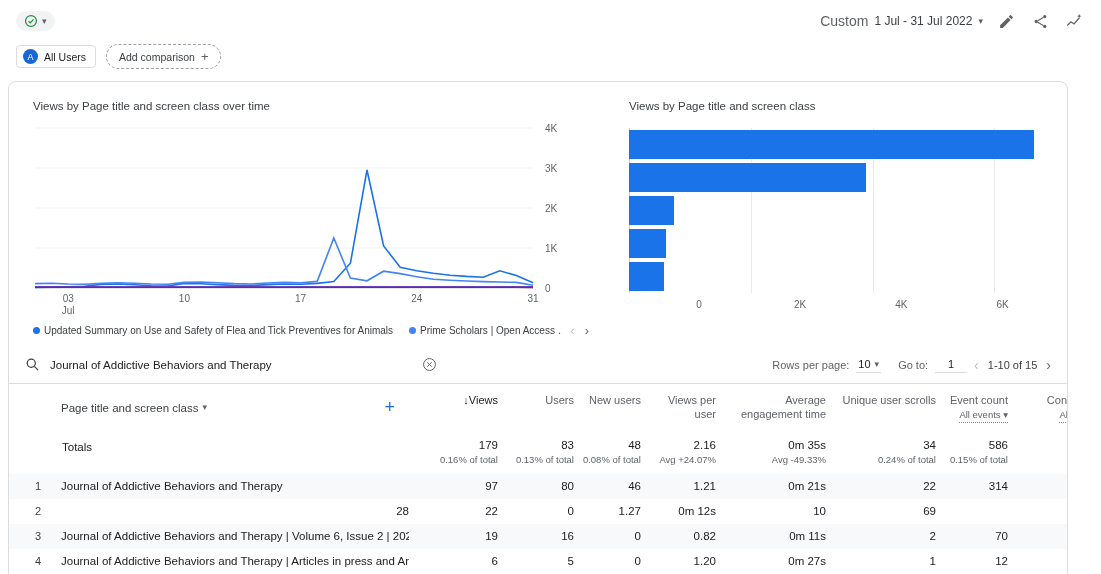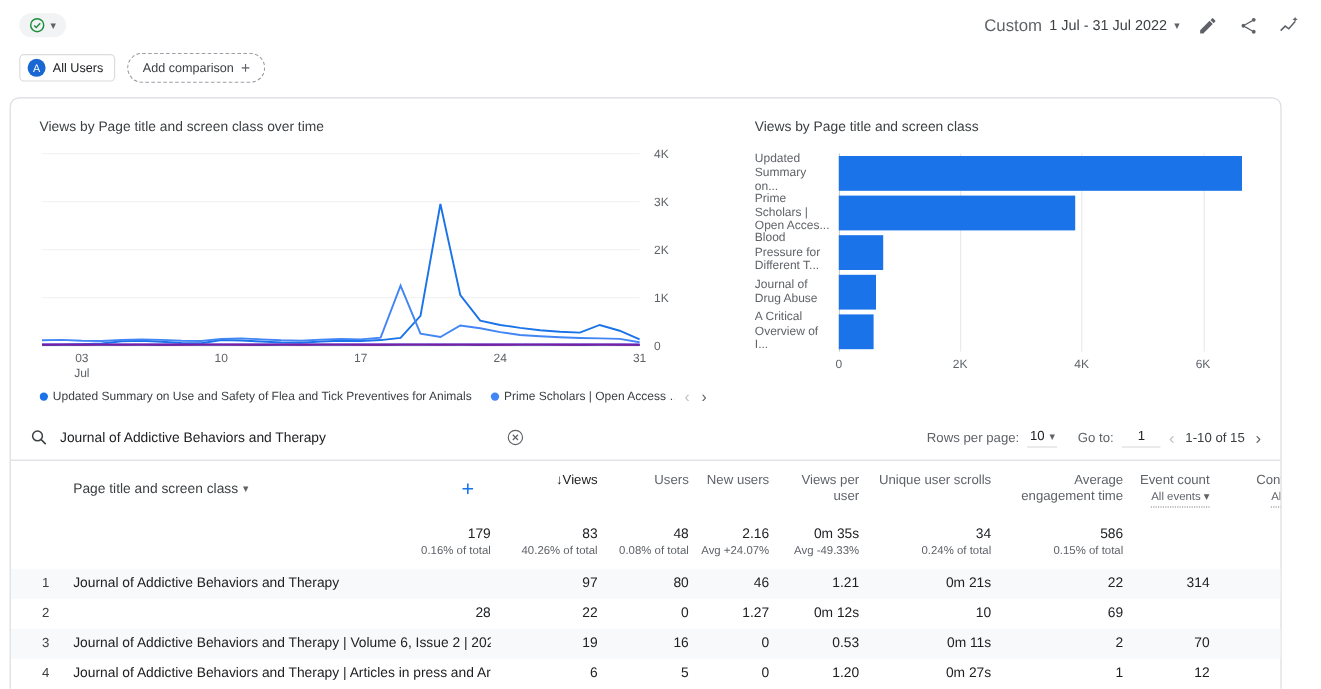--- a/index.html
+++ b/index.html
@@ -178,27 +178,20 @@
           </div>
         <div class="legend-nav">
           <span class="chev-dim">‹</span>
           <span class="chev-dark">›</span>
         </div>
       </div>
     </div>
     <div class="bar-panel">
       <div class="chart-title">Views by Page title and screen class</div>
       <div class="bar-wrap">
-        <div class="bar-labels">
-            <div class="bar-label">Updated Summary on...</div>
-            <div class="bar-label">Prime Scholars | Open Acces...</div>
-            <div class="bar-label">Blood Pressure for Different T...</div>
-            <div class="bar-label">Journal of Drug Abuse</div>
-            <div class="bar-label">A Critical Overview of I...</div>
-          </div>
         <div class="bar-plot">
             <div class="grid-v axis" style="left: 0%;"></div>
             <div class="grid-v" style="left: 29.4118%;"></div>
             <div class="grid-v" style="left: 58.8235%;"></div>
             <div class="grid-v" style="left: 88.2353%;"></div>
             <div class="bar-row">
               <div class="bar" style="width: 97.7941%; background: rgb(26, 115, 232);"></div>
             </div>
             <div class="bar-row">
               <div class="bar" style="width: 57.3529%; background: rgb(26, 115, 232);"></div>
@@ -262,43 +255,44 @@
         <div class="h-cell">
           <span class="h-lbl">Users</span>
         </div>
         <div class="h-cell">
           <span class="h-lbl">New users</span>
         </div>
         <div class="h-cell">
           <span class="h-lbl">Views per user</span>
         </div>
         <div class="h-cell">
+          <span class="h-lbl">Average engagement time</span>
+        </div>
+        <div class="h-cell">
           <span class="h-lbl">Unique user scrolls</span>
-        </div>
-        <div class="h-cell">
-          <span class="h-lbl">Average engagement time</span>
         </div>
         <div class="h-cell">
           <span class="h-lbl">Event count</span>
           <span class="h-sub">All events ▾</span>
         </div>
         <div class="h-cell">
           <span class="h-lbl">Conversions</span>
           <span class="h-sub">All events ▾</span>
         </div>
       </div>
     <div class="totals-row">
         <div></div>
+        <div class="totals-label">Totals</div>
         <div class="t-cell">
           <span class="t-v">179</span>
           <span class="t-s">0.16% of total</span>
         </div>
         <div class="t-cell">
           <span class="t-v">83</span>
-          <span class="t-s">40.26% of total</span>
+          <span class="t-s">0.13% of total</span>
         </div>
         <div class="t-cell">
           <span class="t-v">48</span>
           <span class="t-s">0.08% of total</span>
         </div>
         <div class="t-cell">
           <span class="t-v">2.16</span>
           <span class="t-s">Avg +24.07%</span>
         </div>
         <div class="t-cell">
@@ -341,21 +335,21 @@
           <div class="d-val">10</div>
           <div class="d-val">69</div>
           <div class="d-val"></div>
         </div>
         <div class="d-row">
           <div class="rank">3</div>
           <div class="d-title">Journal of Addictive Behaviors and Therapy | Volume 6, Issue 2 | 2022</div>
           <div class="d-val">19</div>
           <div class="d-val">16</div>
           <div class="d-val">0</div>
-          <div class="d-val">0.53</div>
+          <div class="d-val">0.82</div>
           <div class="d-val">0m 11s</div>
           <div class="d-val">2</div>
           <div class="d-val">70</div>
           <div class="d-val"></div>
         </div>
         <div class="d-row">
           <div class="rank">4</div>
           <div class="d-title">Journal of Addictive Behaviors and Therapy | Articles in press and Articles in process</div>
           <div class="d-val">6</div>
           <div class="d-val">5</div>

